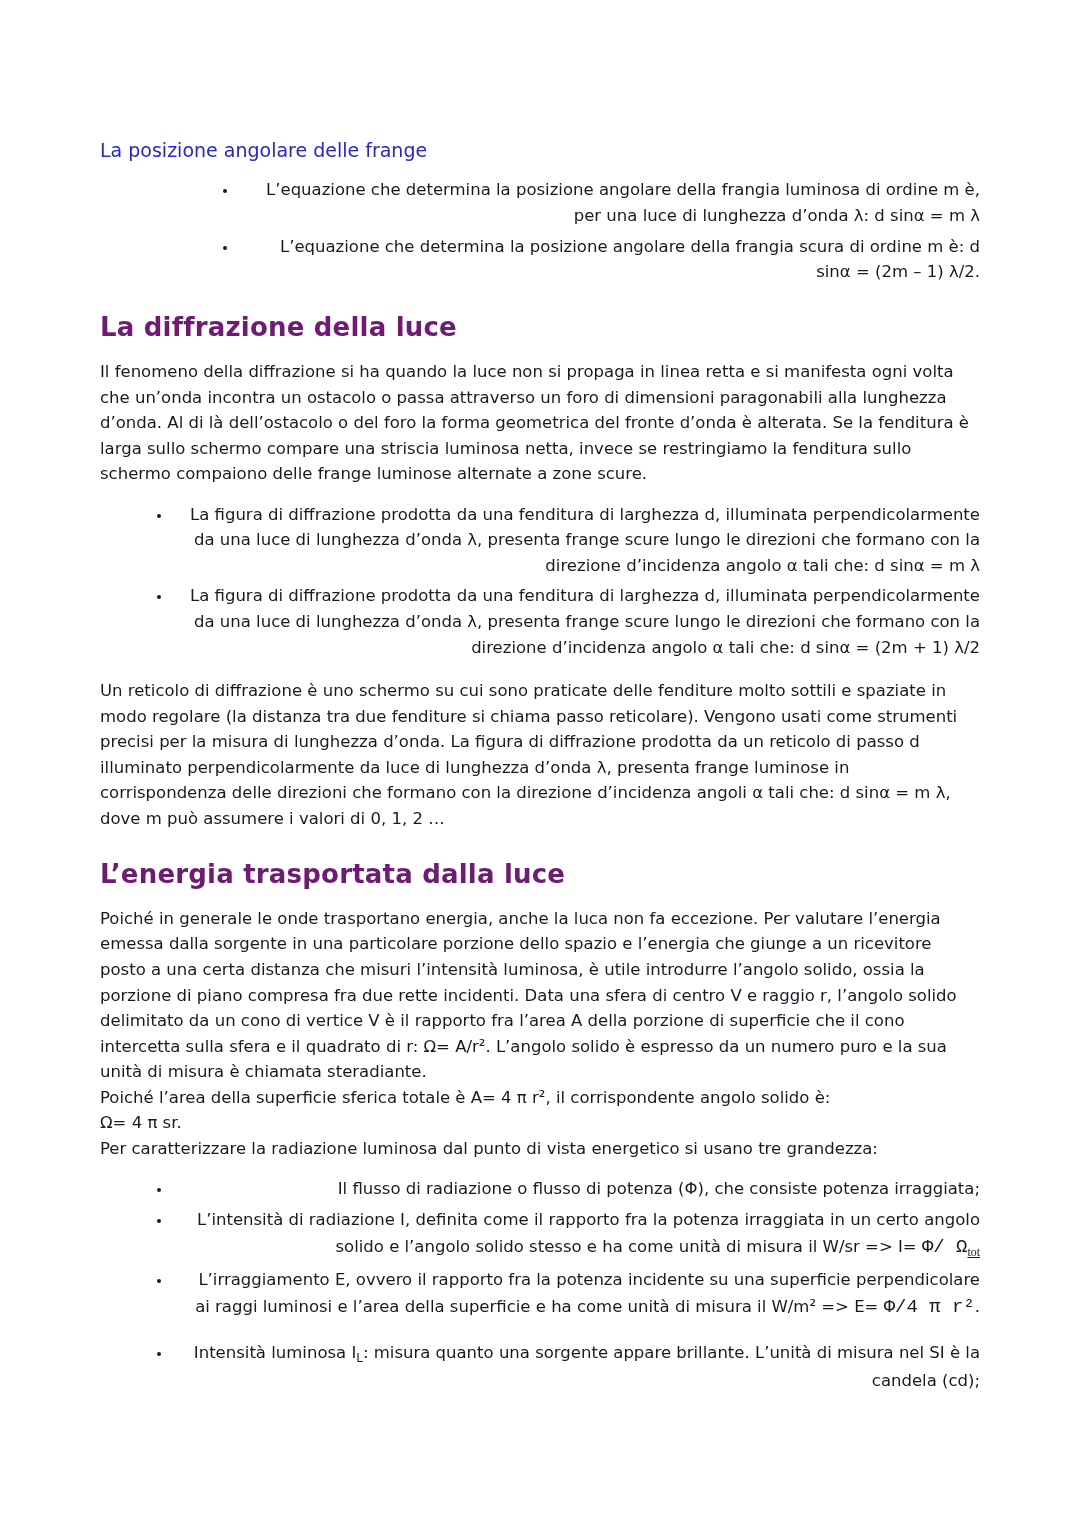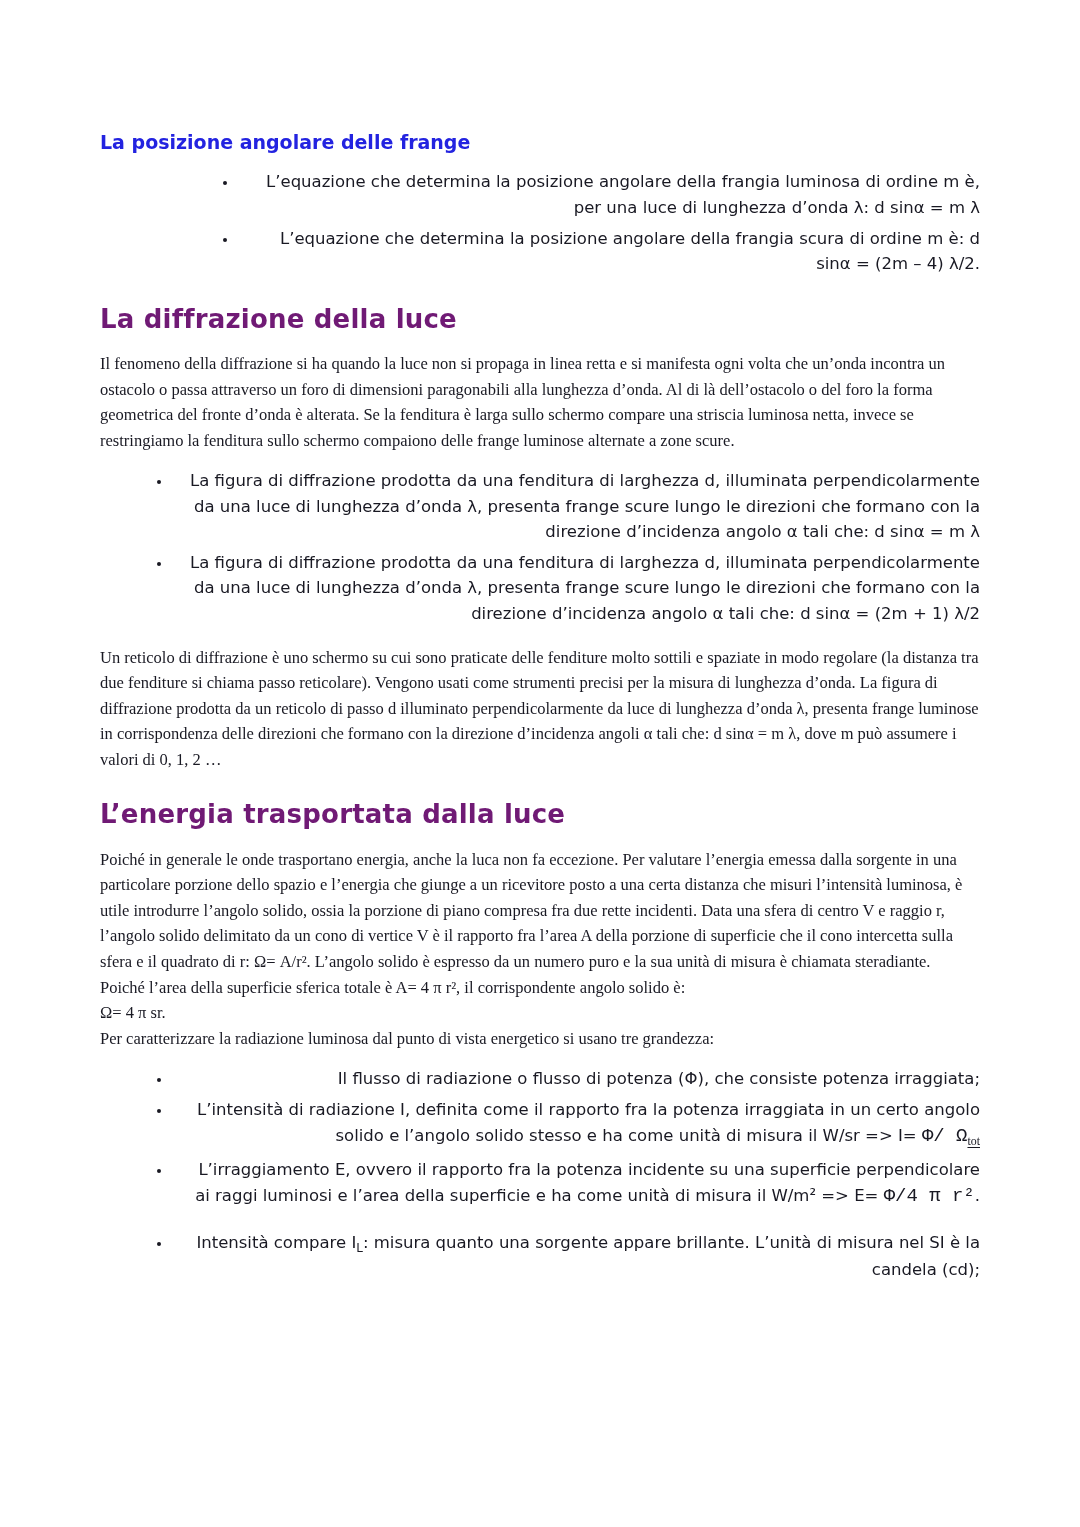--- a/index.html
+++ b/index.html
@@ -16,34 +16,33 @@
     padding: 128px 100px 60px 100px;
     background: #ffffff;
     font-family: "DejaVu Sans", "Liberation Sans", sans-serif;
     color: #191923;
     font-size: 16.5px;
     line-height: 1.55;
   }
   .h-small {
     color: #2323e0;
     font-size: 19px;
-    font-weight: bold;
-    margin: 0 0 12px 0;
+    font-weight: normal;
+    margin: 8px 0 12px 0;
   }
   .h-big {
     color: #701a75;
     font-size: 26px;
     font-weight: bold;
     margin: 22px 0 12px 0;
     letter-spacing: 0.2px;
   }
   p {
     margin: 0 0 15px 0;
     white-space: pre-line;
-    font-family: Liberation Serif, serif;
   }
   ul.list {
     list-style: disc outside;
     margin: 0 0 18px 0;
     padding-left: 72px;
     text-align: right;
   }
   ul.list-deep {
     padding-left: 138px;
     margin-bottom: 10px;
@@ -74,21 +73,21 @@
 
 <div class="page">
 
   <h3 class="h-small">La posizione angolare delle frange</h3>
 
   <ul class="list list-deep">
     <li>
       <span>L’equazione che determina la posizione angolare della frangia luminosa di ordine m è, per una luce di lunghezza d’onda λ: d sinα = m λ</span>
     </li>
     <li>
-      <span>L’equazione che determina la posizione angolare della frangia scura di ordine m è: d sinα = (2m – 4) λ/2.</span>
+      <span>L’equazione che determina la posizione angolare della frangia scura di ordine m è: d sinα = (2m – 1) λ/2.</span>
     </li>
   </ul>
 
   <h2 class="h-big">La diffrazione della luce</h2>
 
   <p>Il fenomeno della diffrazione si ha quando la luce non si propaga in linea retta e si manifesta ogni volta che un’onda incontra un ostacolo o passa attraverso un foro di dimensioni paragonabili alla lunghezza d’onda. Al di là dell’ostacolo o del foro la forma geometrica del fronte d’onda è alterata. Se la fenditura è larga sullo schermo compare una striscia luminosa netta, invece se restringiamo la fenditura sullo schermo compaiono delle frange luminose alternate a zone scure.</p>
 
   <ul class="list">
     <li>
       <span>La figura di diffrazione prodotta da una fenditura di larghezza d, illuminata perpendicolarmente da una luce di lunghezza d’onda λ, presenta frange scure lungo le direzioni che formano con la direzione d’incidenza angolo α tali che: d sinα = m λ</span>
@@ -115,17 +114,17 @@
       <span>L’intensità di radiazione I, definita come il rapporto fra la potenza irraggiata in un certo angolo solido e l’angolo solido stesso e ha come unità di misura il W/sr =&gt; I= </span><span class="math">Φ/ Ω</span><sub class="math-sub">tot</sub>
     </li>
     <li>
       <span>L’irraggiamento E, ovvero il rapporto fra la potenza incidente su una superficie perpendicolare ai raggi luminosi e l’area della superficie e ha come unità di misura il W/m² =&gt; E= </span><span class="math">Φ/4 π r²</span><span>.</span>
     </li>
   </ul>
 
 
   <ul class="list">
     <li>
-      <span>Intensità compare I</span><sub class="sans-sub">L</sub><span>: misura quanto una sorgente appare brillante. L’unità di misura nel SI è la candela (cd);</span>
+      <span>Intensità luminosa I</span><sub class="sans-sub">L</sub><span>: misura quanto una sorgente appare brillante. L’unità di misura nel SI è la candela (cd);</span>
     </li>
   </ul>
 
 </div>
 
 </body></html>

